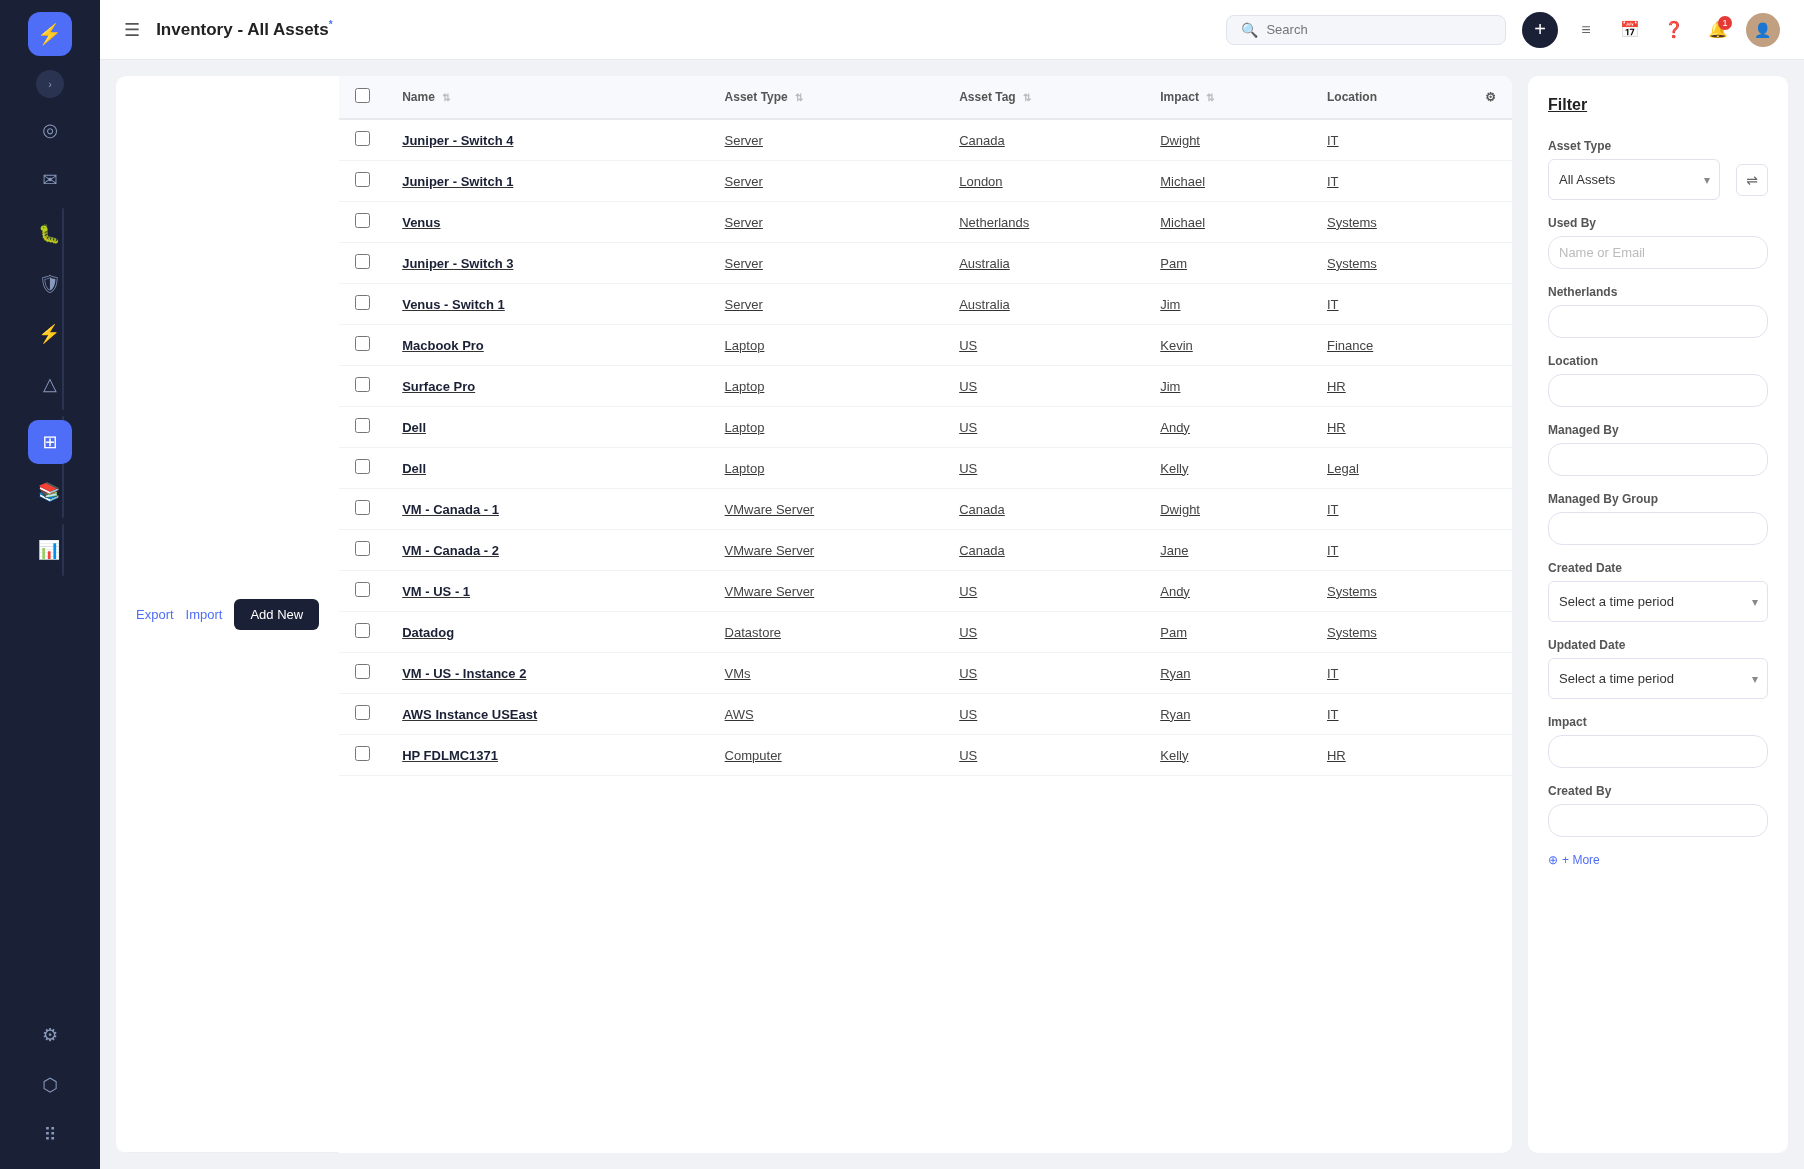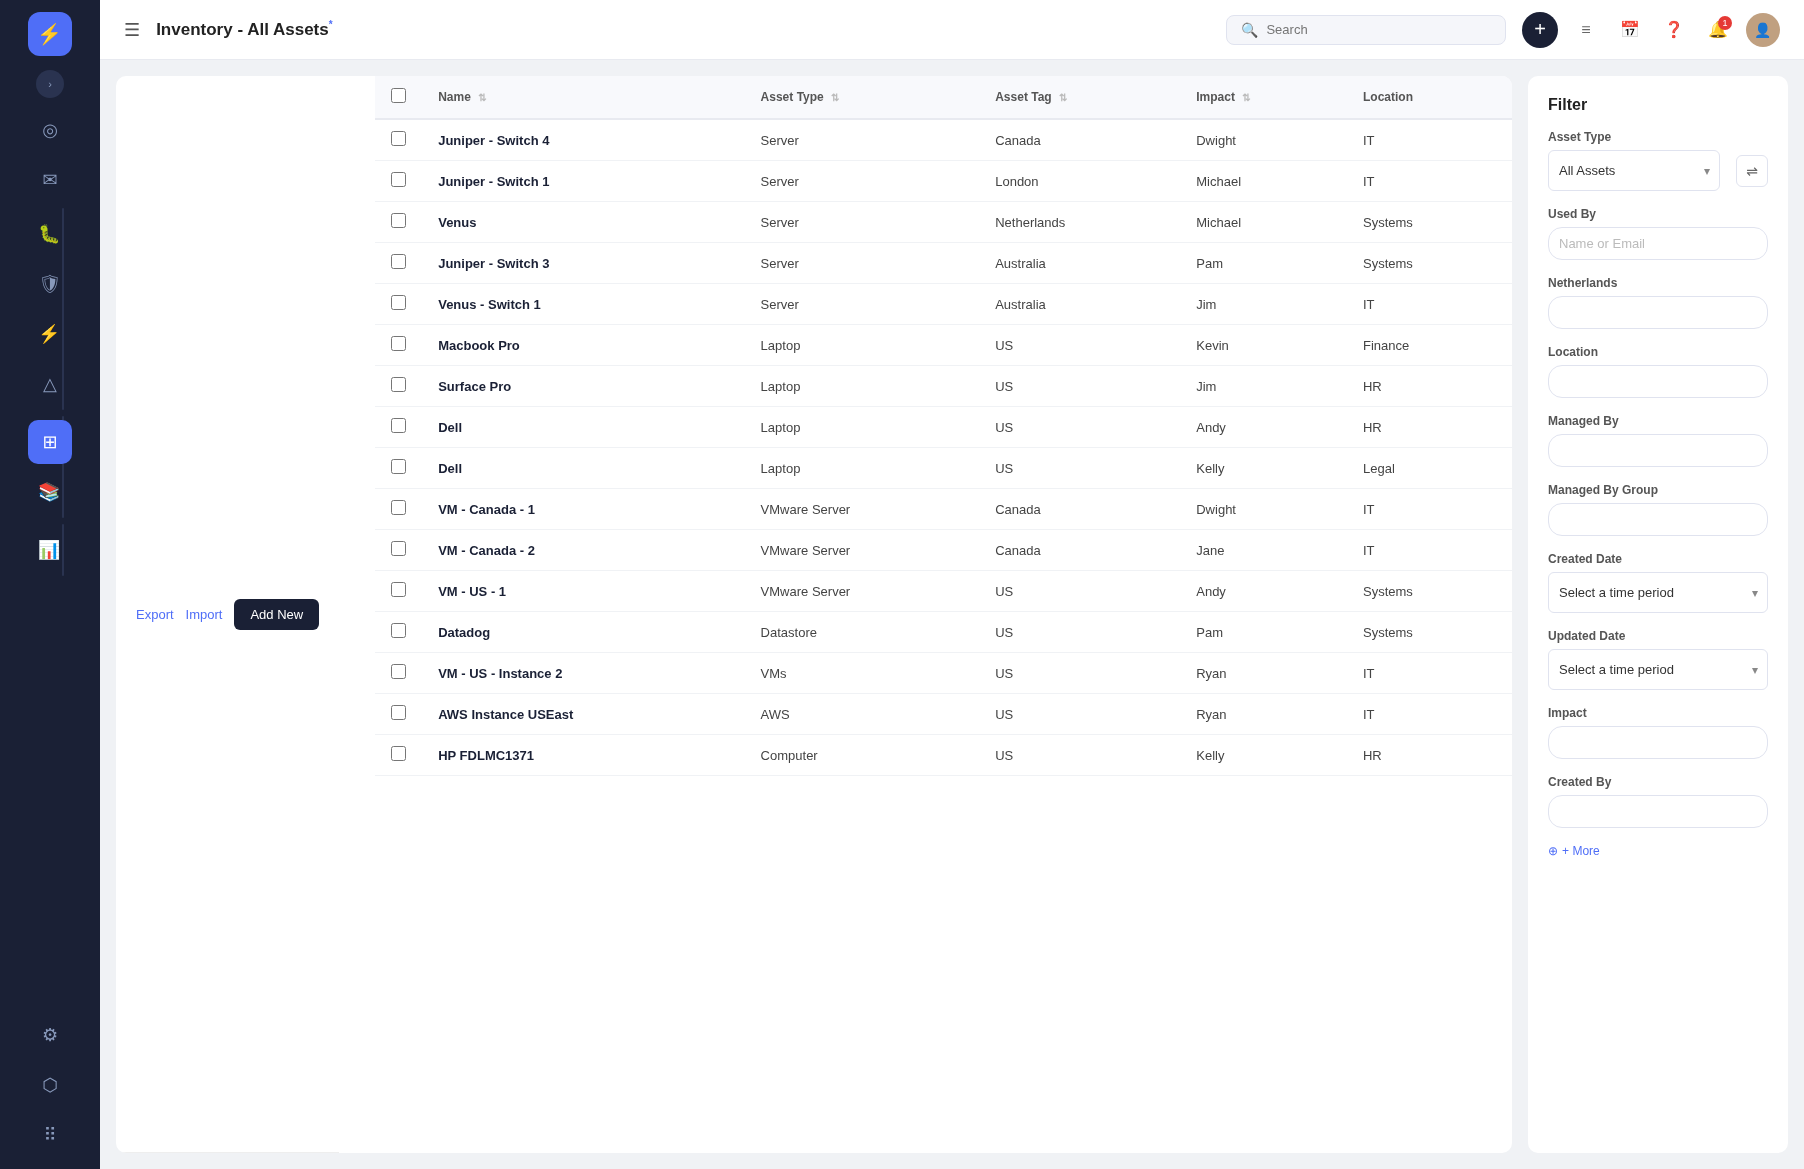--- a/index.html
+++ b/index.html
@@ -41,32 +41,32 @@
     .table-area { flex: 1; background: white; border-radius: 10px; overflow: hidden; display: flex; flex-direction: row; }
 
     
     .toolbar { display: flex; align-items: center; justify-content: flex-end; padding: 12px 20px; gap: 12px; border-bottom: 1px solid #eee; }
     .btn-export { background: none; border: none; color: #4f6ef7; font-size: 13px; cursor: pointer; font-weight: 500; }
     .btn-import { background: none; border: none; color: #4f6ef7; font-size: 13px; cursor: pointer; font-weight: 500; }
     .btn-add-new { background: #1a2035; color: white; border: none; border-radius: 6px; padding: 8px 16px; font-size: 13px; cursor: pointer; font-weight: 500; }
 
     
     .table-wrapper { overflow-y: auto; flex: 1; }
-    table { width: 100%; border-collapse: collapse; margin-left: 36px; }
+    table { width: 100%; border-collapse: collapse; }
     thead th { background: #f8f9fc; padding: 12px 16px; text-align: left; font-size: 12px; font-weight: 600; color: #555; border-bottom: 2px solid #e8eaf0; position: sticky; top: 0; z-index: 1; white-space: nowrap; }
     thead th .sort-icon { color: #bbb; margin-left: 4px; font-size: 10px; }
     thead th.settings { width: 40px; }
-    tbody tr { border-bottom: 1px solid #f0f2f5; }
+    tbody tr { border-bottom: 1px solid #f0f2f5; text-decoration: underline; }
     tbody td { padding: 11px 16px; font-size: 13px; color: #444; }
     tbody td.name-cell { font-weight: 600; color: #1a2035; }
     .checkbox { width: 15px; height: 15px; border: 1.5px solid #c0c5d0; border-radius: 3px; cursor: pointer; }
 
     
     .filter-panel { width: 260px; background: white; border-radius: 10px; padding: 20px; overflow-y: auto; }
-    .filter-title { font-size: 16px; font-weight: 700; color: #222; margin-bottom: 16px; }
+    .filter-title { font-size: 16px; font-weight: 700; color: #222; margin-bottom: 25px; text-decoration: underline; }
     .filter-section { margin-bottom: 16px; }
     .filter-label { font-size: 12px; font-weight: 600; color: #555; margin-bottom: 6px; }
     .filter-input { width: 100%; border: 1.5px solid #e0e3ef; border-radius: 14px; padding: 8px 10px; font-size: 13px; color: #333; outline: none; background: white; }
     .filter-input::placeholder { color: #bbb; }
     .filter-select-wrap { position: relative; display: flex; align-items: center; }
     .filter-select { width: 100%; border: 1.5px solid #e0e3ef; border-radius: 6px; padding: 12px 10px; font-size: 13px; color: #333; outline: none; background: white; appearance: none; cursor: pointer; }
     .filter-select-icon { position: absolute; right: 10px; color: #888; font-size: 12px; pointer-events: none; }
     .filter-icon-btn { margin-left: 8px; width: 32px; height: 32px; border: 1.5px solid #e0e3ef; border-radius: 6px; display: flex; align-items: center; justify-content: center; cursor: pointer; color: #666; font-size: 14px; flex-shrink: 0; }
     .asset-type-row { display: flex; align-items: center; gap: 8px; }
     .asset-type-row .filter-select-wrap { flex: 1; }

